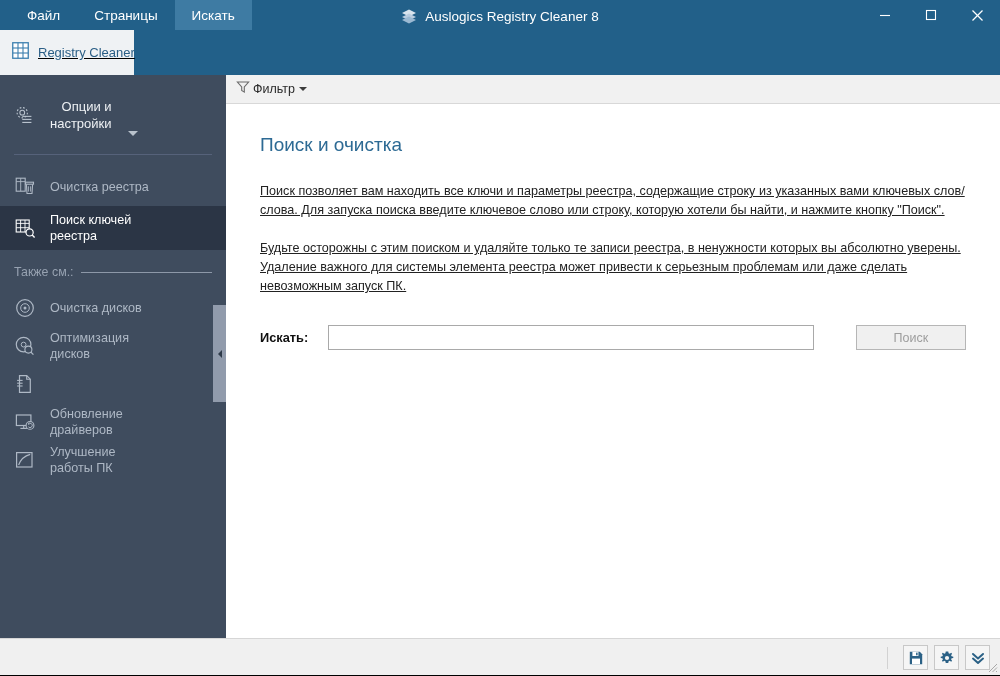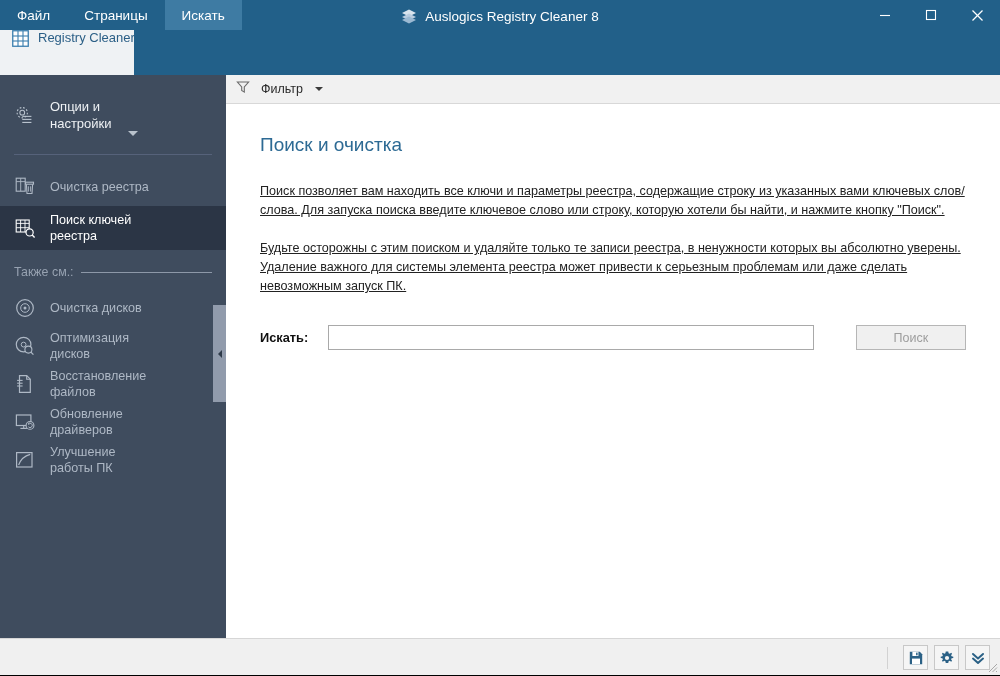--- a/index.html
+++ b/index.html
@@ -22,20 +22,21 @@
 
   
   .titlebar {
     position: absolute; top: 0; left: 0;
     width: 1000px; height: 30px;
     background: #226089;
     display: flex; align-items: stretch;
   }
   .menu {
     display: flex; align-items: stretch; height: 30px;
+    padding-left: 10px;
   }
   .menu-item {
     display: flex; align-items: center;
     padding: 0 17px;
     color: #ffffff;
     font-size: 13.5px;
     cursor: default;
     white-space: nowrap;
   }
   .menu-item.active { background: #3e7ba3; }
@@ -68,23 +69,24 @@
   
   .tabstrip {
     position: absolute; top: 30px; left: 0;
     width: 1000px; height: 45px;
     background: #226089;
   }
   .tab {
     position: absolute; left: 0; top: 0;
     height: 45px; width: 134px;
     background: #eff2f4;
-    display: flex; 
+    display: flex; align-items: center;
     padding-left: 12px; gap: 9px;
     cursor: default;
+    text-decoration: underline;
   }
   .tab-label {
     color: #2b5f86;
     font-size: 13px;
     white-space: nowrap;
   }
 
   
   .sidebar {
     position: absolute; top: 75px; left: 0;
@@ -96,20 +98,21 @@
     height: 79px;
     display: flex; align-items: center;
     padding-left: 14px; gap: 14px;
     cursor: default;
   }
   .sb-options-text {
     color: #eef1f4;
     font-size: 13px;
     line-height: 17px;
     white-space: pre-line;
+    text-align: right;
   }
   .caret-down {
     width: 0; height: 0;
     border-left: 5px solid transparent;
     border-right: 5px solid transparent;
     border-top: 5px solid #b9c2cc;
     align-self: flex-end;
     margin-bottom: 18px;
     margin-left: 2px;
   }
@@ -168,21 +171,21 @@
   .content {
     position: absolute; top: 75px; left: 226px;
     width: 774px; height: 563px;
     background: #ffffff;
   }
   .filterbar {
     height: 29px;
     background: #f1f1f1;
     border-bottom: 1px solid #d8d8d8;
     display: flex; align-items: center;
-    padding-left: 10px; gap: 11px;
+    padding-left: 10px; gap: 3px;
     cursor: default;
   }
   .filter-label { color: #2a2a2a; font-size: 12.5px; }
   .filter-caret {
     width: 0; height: 0;
     border-left: 4px solid transparent;
     border-right: 4px solid transparent;
     border-top: 4px solid #3c3c3c;
     margin-left: 1px;
   }
@@ -410,22 +413,20 @@
       <div class="sb-item">
         <span class="sb-icon">
           <svg width="20" height="20" viewBox="0 0 20 20">
             <path d="M4.5 1.6 h7.2 l3.6 3.6 v13.2 h-10.8 z" fill="none" stroke="#aeb8c5" stroke-width="1.2"></path>
             <path d="M11.7 1.6 v3.6 h3.6" fill="none" stroke="#aeb8c5" stroke-width="1.1"></path>
             <line x1="2.1" y1="6.4" x2="7.6" y2="6.4" stroke="#aeb8c5" stroke-width="1.1"></line>
             <line x1="2.1" y1="9.2" x2="7.6" y2="9.2" stroke="#aeb8c5" stroke-width="1.1"></line>
             <line x1="2.1" y1="12" x2="7.6" y2="12" stroke="#aeb8c5" stroke-width="1.1"></line>
           </svg>
         </span>
-        <span class="sb-label">Восстановление
-файлов</span>
       </div>
 
       <div class="sb-item">
         <span class="sb-icon">
           <svg width="20" height="20" viewBox="0 0 20 20">
             <rect x="1.4" y="3" width="14.5" height="10.5" fill="none" stroke="#aeb8c5" stroke-width="1.2"></rect>
             <line x1="5.4" y1="16.4" x2="12" y2="16.4" stroke="#aeb8c5" stroke-width="1.2"></line>
             <line x1="8.7" y1="13.5" x2="8.7" y2="16.4" stroke="#aeb8c5" stroke-width="1.1"></line>
             <circle cx="15" cy="13.4" r="3.9" fill="#3f4c5e" stroke="#aeb8c5" stroke-width="1.1"></circle>
             <path d="M13.1 12.4 a2.2 2.2 0 1 1 0.3 2.4" fill="none" stroke="#aeb8c5" stroke-width="1"></path>

